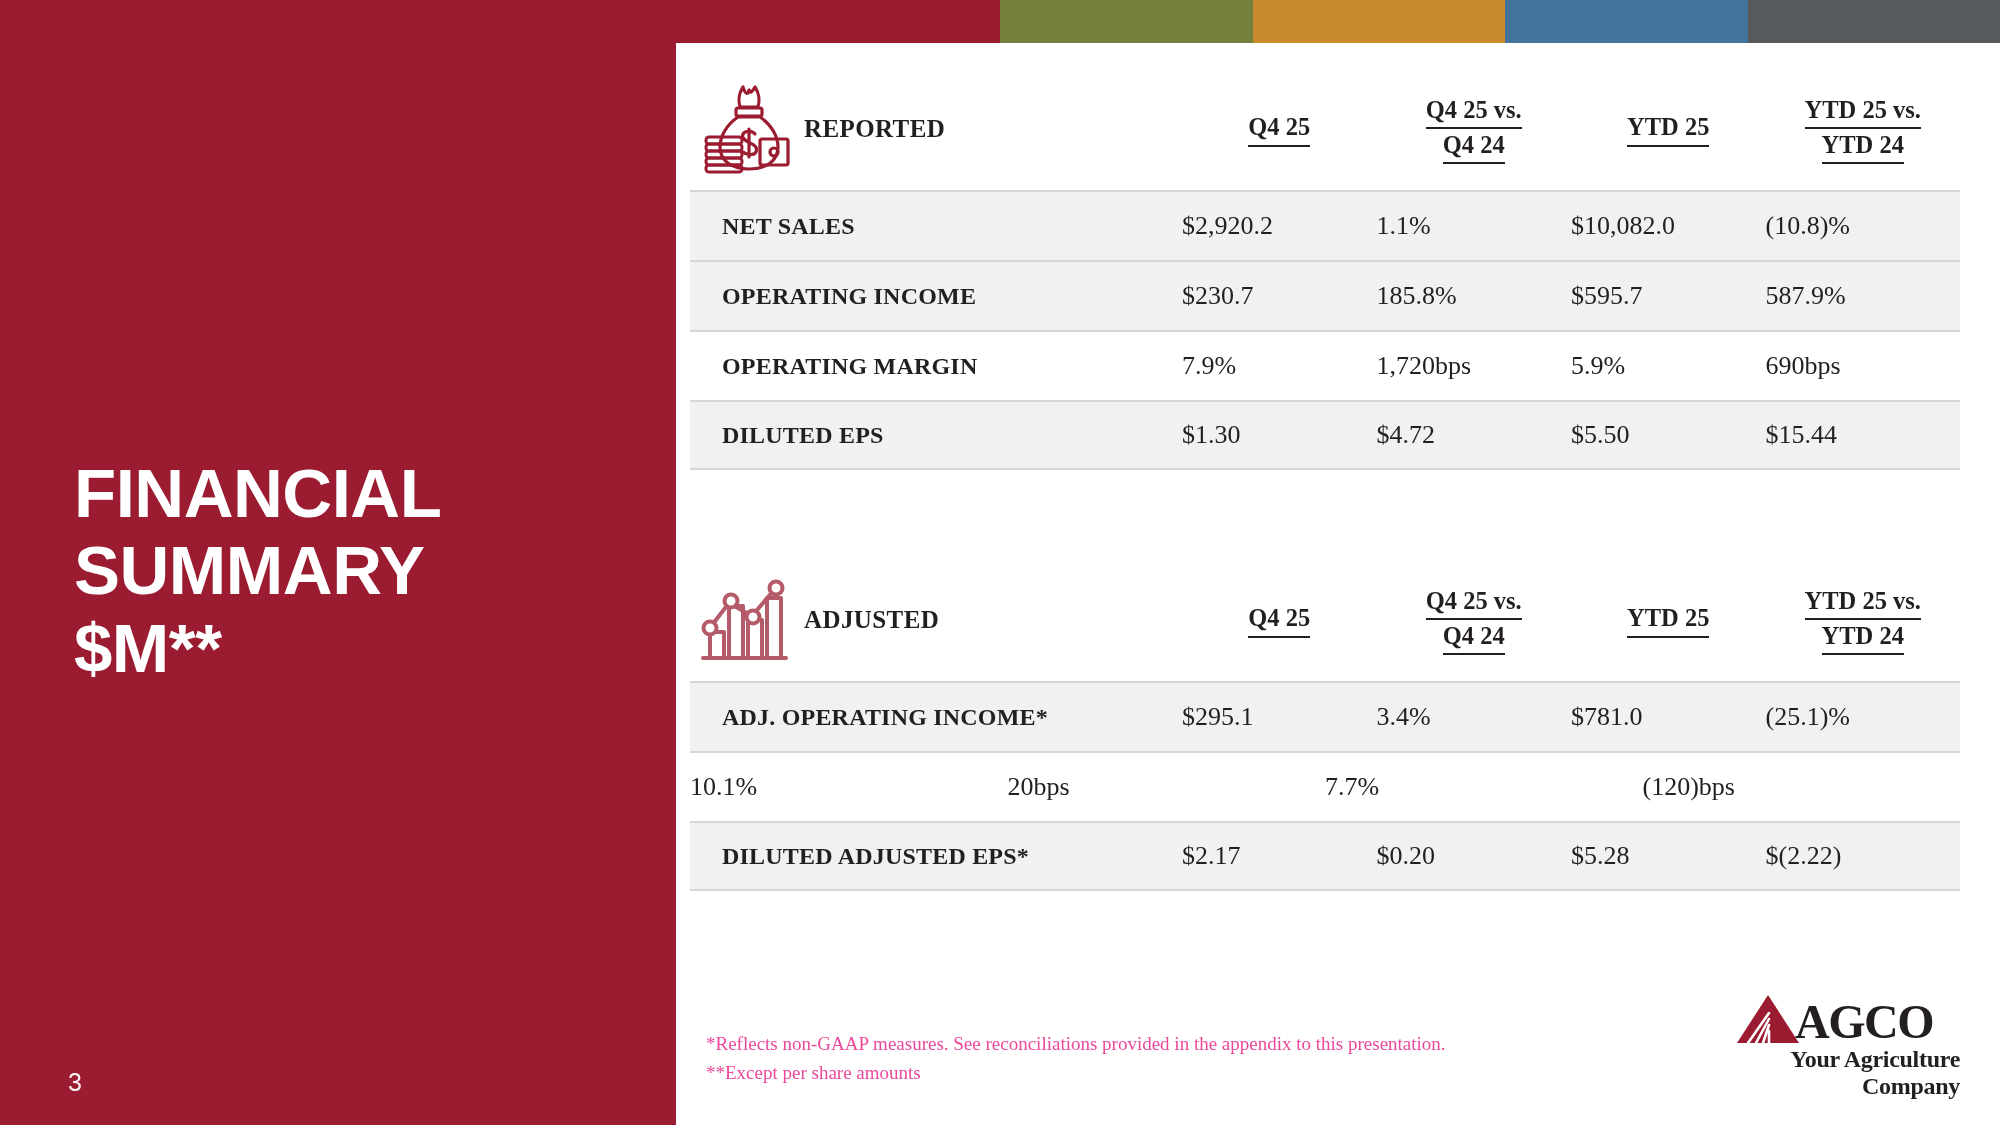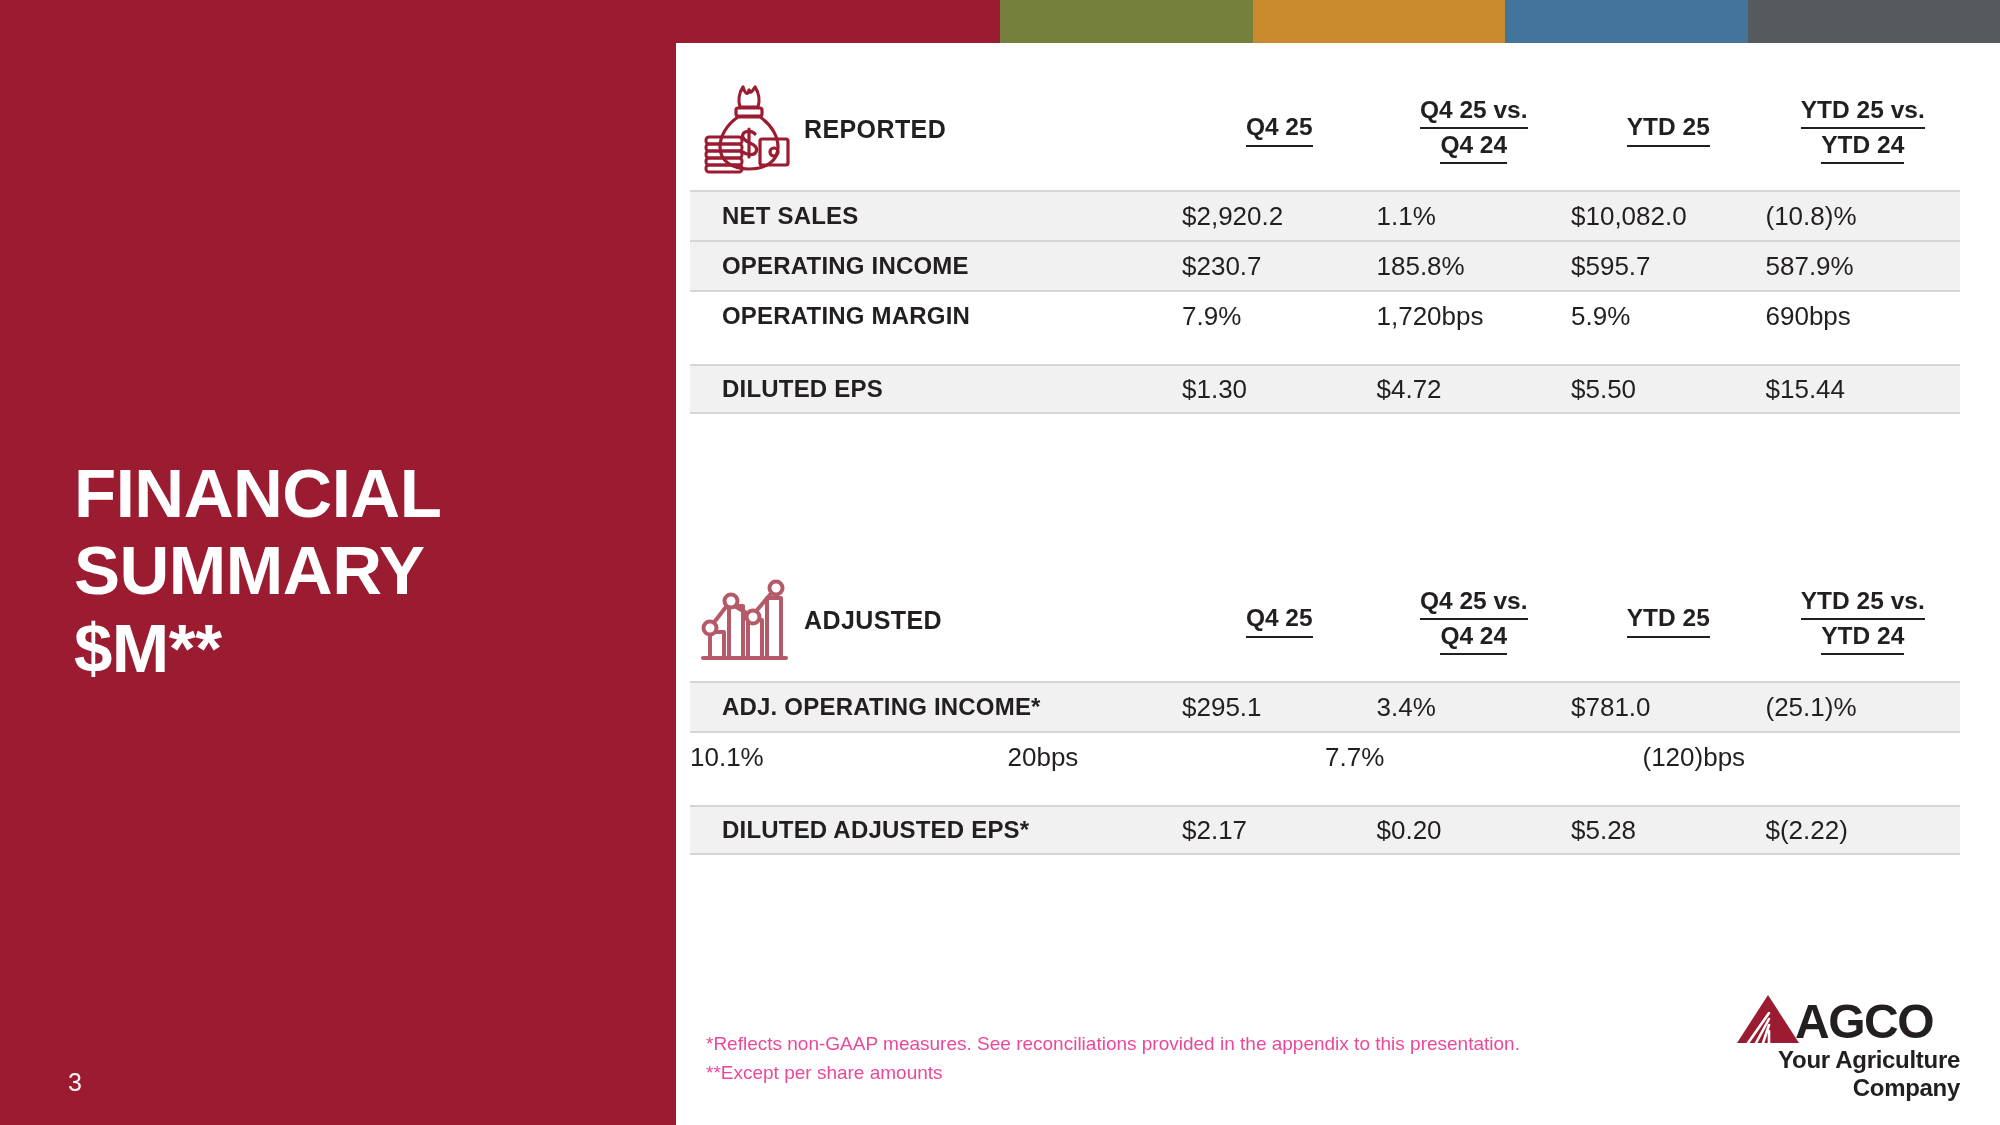--- a/index.html
+++ b/index.html
@@ -69,20 +69,21 @@
   }
 
   
   #content {
     position: absolute;
     left: 676px;
     top: 43px;
     width: 1324px;
     height: 1082px;
     background: #ffffff;
+    font-family: Liberation Serif, serif;
   }
 
   
   .tbl-block { position: absolute; left: 14px; width: 1270px; }
   #table-reported { top: 25px; }
   #table-adjusted { top: 516px; }
 
   .tbl-head {
     display: flex;
     align-items: center;
@@ -116,24 +117,24 @@
   .head-col .hl {
     display: inline-block;
     border-bottom: 2.5px solid #231f20;
     padding-bottom: 1px;
     white-space: nowrap;
   }
 
   .tbl-row {
     display: flex;
     align-items: center;
-    height: 50px;
+    height: 70px;
     border-top: 2px solid #d5d6d7;
   }
-  .tbl-row.last { border-bottom: 2px solid #d5d6d7; margin-top: 24px; }
+  .tbl-row.last { border-bottom: 2px solid #d5d6d7; }
   .tbl-row.shade { background: #f1f1f1; }
 
   .cell-label {
     width: 492px;
     padding-left: 32px;
     font-size: 24px;
     font-weight: bold;
     color: #231f20;
     letter-spacing: 0.2px;
     white-space: nowrap;

